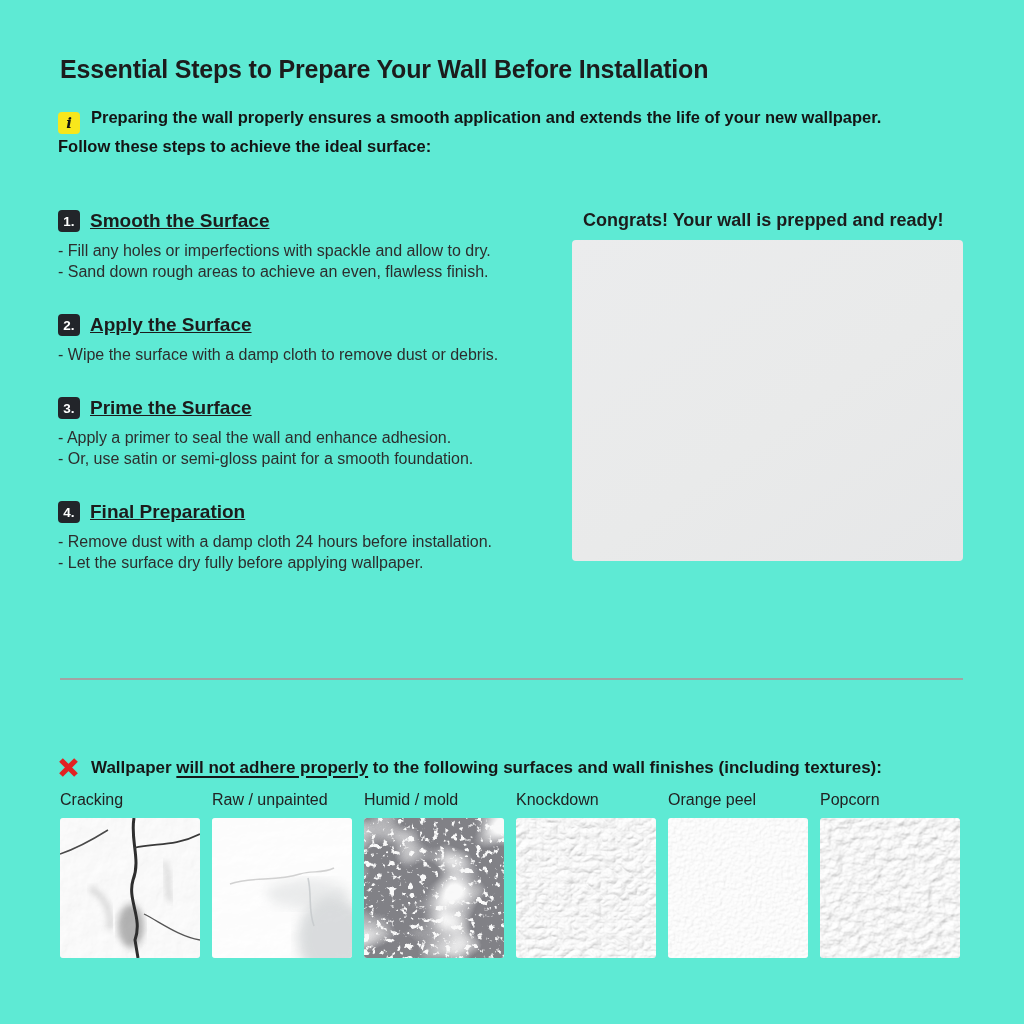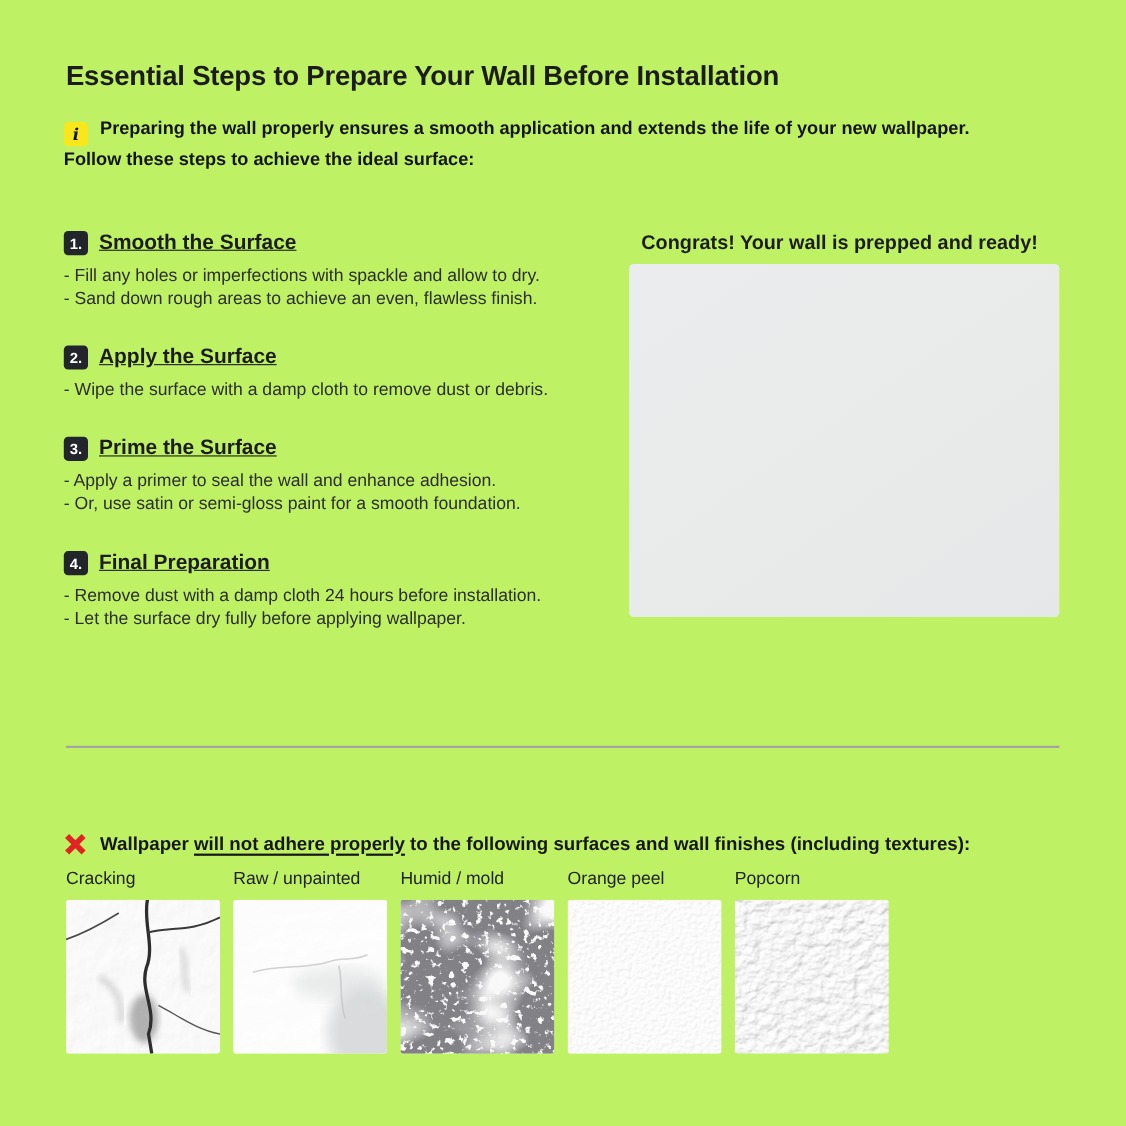--- a/index.html
+++ b/index.html
@@ -1,18 +1,18 @@
 <!DOCTYPE html>
 <html><head>
 <meta charset="utf-8">
 <style>
   * { margin:0; padding:0; box-sizing:border-box; }
   html,body { background:#ffffff; }
   .page {
-    position:relative; width:1024px; height:1024px; background:#bef264;
+    position:relative; width:1024px; height:1024px; background:#5eead4;
     font-family:"Liberation Sans", sans-serif; color:#1e1e1e; overflow:hidden;
   }
   .page-title {
     position:absolute; left:60px; top:55px;
     font-size:25px; font-weight:700; letter-spacing:-0.2px; color:#1c1c1c;
     white-space:nowrap;
   }
   .intro {
     position:absolute; left:58px; top:105px;
     font-size:16.5px; font-weight:700; line-height:24px; color:#141414;
@@ -209,20 +209,29 @@
       <div class="texture-label">Humid / mold</div>
       <div class="texture-img-wrap">
         <svg width="140" height="140" viewBox="0 0 140 140">
           <rect width="140" height="140" fill="#f6f6f6"></rect>
           <rect width="140" height="140" filter="url(#tex-raw)" opacity="0.5"></rect>
           <rect width="140" height="140" filter="url(#tex-mold)"></rect>
         </svg>
       </div>
     </div>
 
+    <div class="texture">
+      <div class="texture-label">Knockdown</div>
+      <div class="texture-img-wrap">
+        <svg width="140" height="140" viewBox="0 0 140 140">
+          <rect width="140" height="140" filter="url(#tex-knock)"></rect>
+          <rect width="140" height="140" fill="#ffffff" opacity="0.22"></rect>
+        </svg>
+      </div>
+    </div>
 
     <div class="texture">
       <div class="texture-label">Orange peel</div>
       <div class="texture-img-wrap">
         <svg width="140" height="140" viewBox="0 0 140 140">
           <rect width="140" height="140" filter="url(#tex-orange)"></rect>
           <rect width="140" height="140" fill="#ffffff" opacity="0.3"></rect>
         </svg>
       </div>
     </div>

